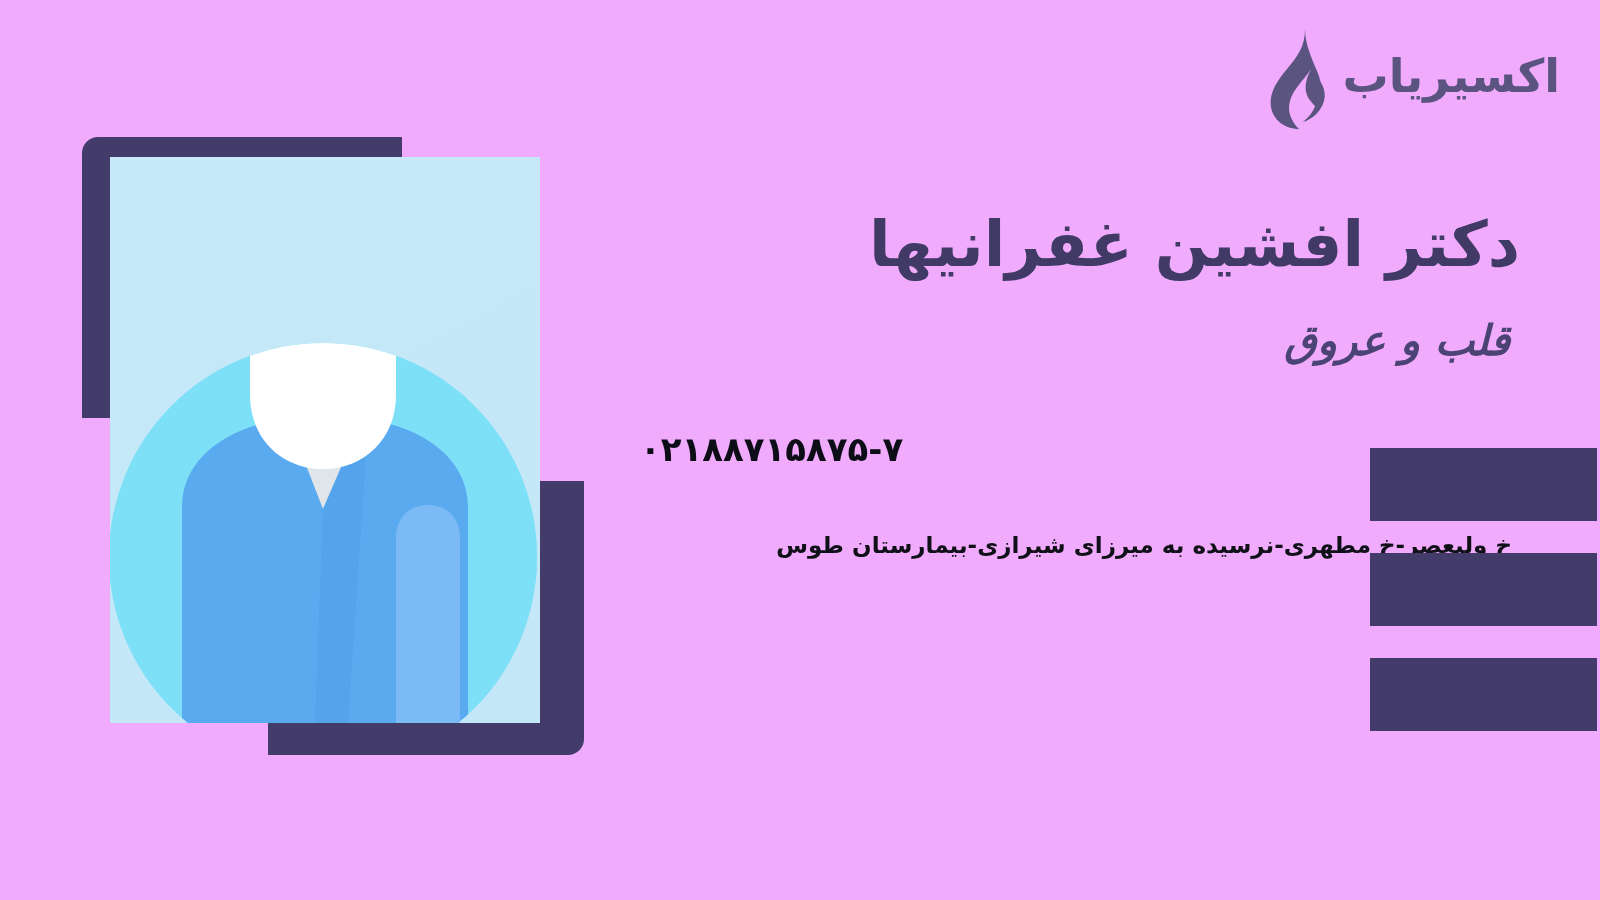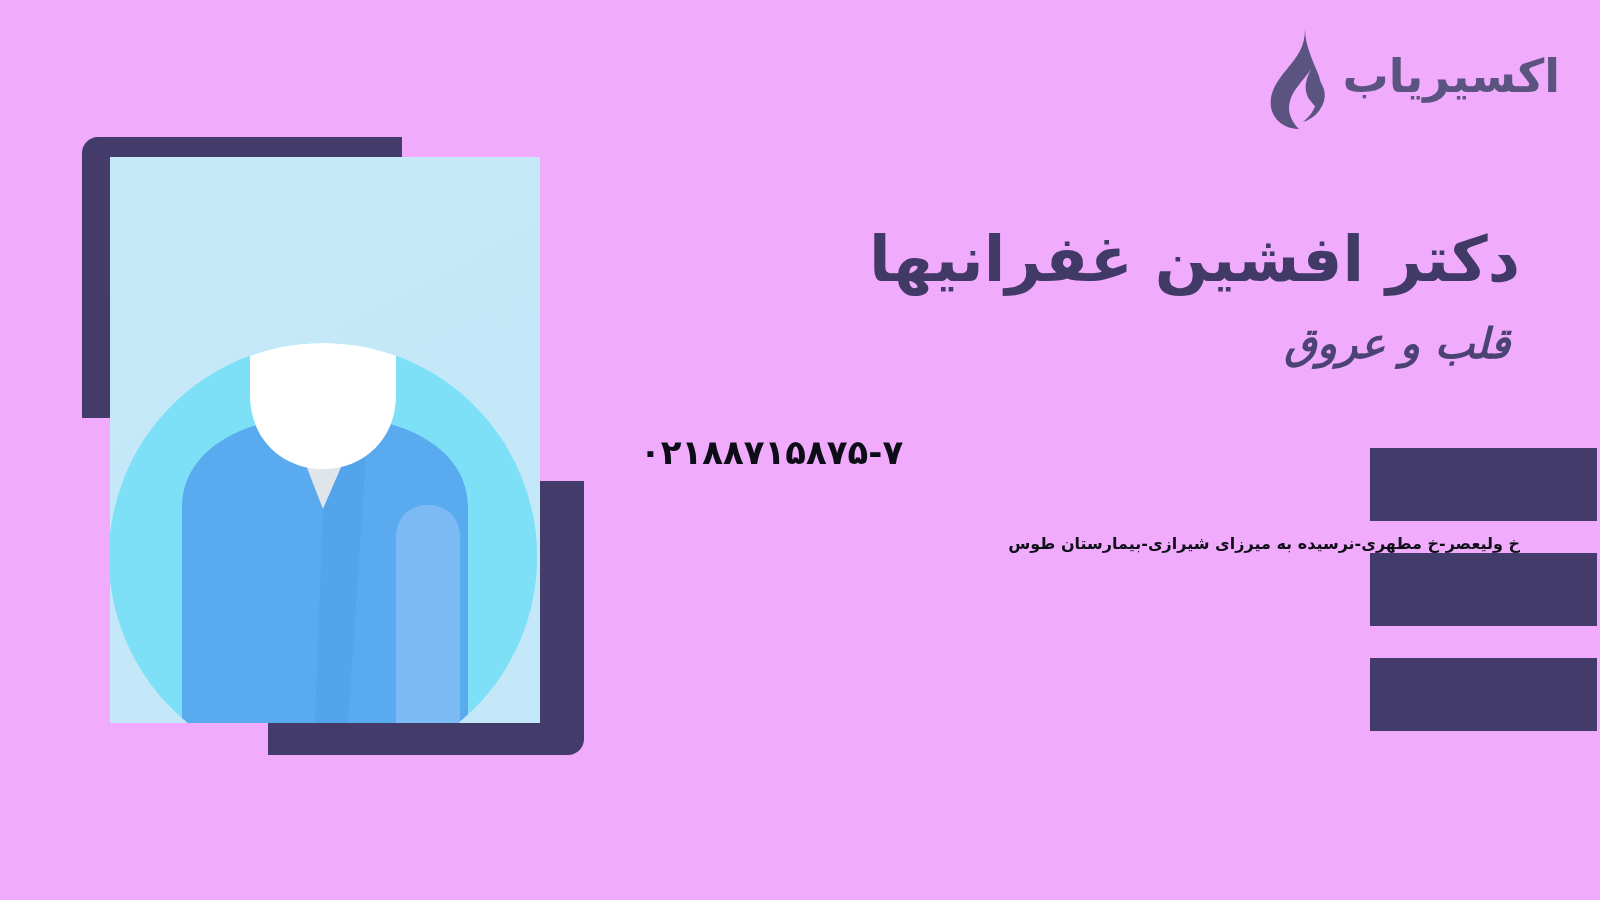--- a/index.html
+++ b/index.html
@@ -80,62 +80,62 @@
     height: 566px;
     background: #c5e8f9;
     overflow: hidden;
   }
   .photo-svg { display: block; width: 430px; height: 566px; }
 
   
   .info {
     position: absolute;
     right: 80px;
-    top: 223px;
+    top: 208px;
     width: 880px;
     text-align: right;
     direction: rtl;
   }
   .doc-name {
     font-family: "DejaVu Sans", "Liberation Sans", sans-serif;
     font-size: 63px;
     font-weight: 700;
     color: #413a66;
     line-height: 1.18;
     margin: 0;
     white-space: nowrap;
   }
   .doc-specialty {
     font-family: "DejaVu Serif", "Liberation Serif", serif;
     font-size: 42px;
     font-weight: 700;
     font-style: italic;
     color: #4b4374;
     line-height: 1.2;
-    margin: 22px 0 0 0;
+    margin: 34px 0 0 0;
     padding-right: 10px;
   }
   .doc-phone {
     font-family: "DejaVu Sans", "Liberation Sans", sans-serif;
     font-size: 34px;
     font-weight: 700;
     color: #0d0d17;
     margin: 62px 0 0 0;
     padding-right: 232px;
     direction: ltr;
     text-align: left;
     letter-spacing: 0.5px;
     white-space: nowrap;
   }
   .doc-address {
     font-family: "DejaVu Sans", "Liberation Sans", sans-serif;
-    font-size: 16px;
+    font-size: 23px;
     font-weight: 700;
     color: #101018;
-    margin: 62px 0 0 0;
+    margin: 62px 8px 0 0;
     line-height: 1.3;
     white-space: nowrap;
   }
 
   
   .bar {
     position: absolute;
     right: 3px;
     width: 227px;
     background: #433c6b;

